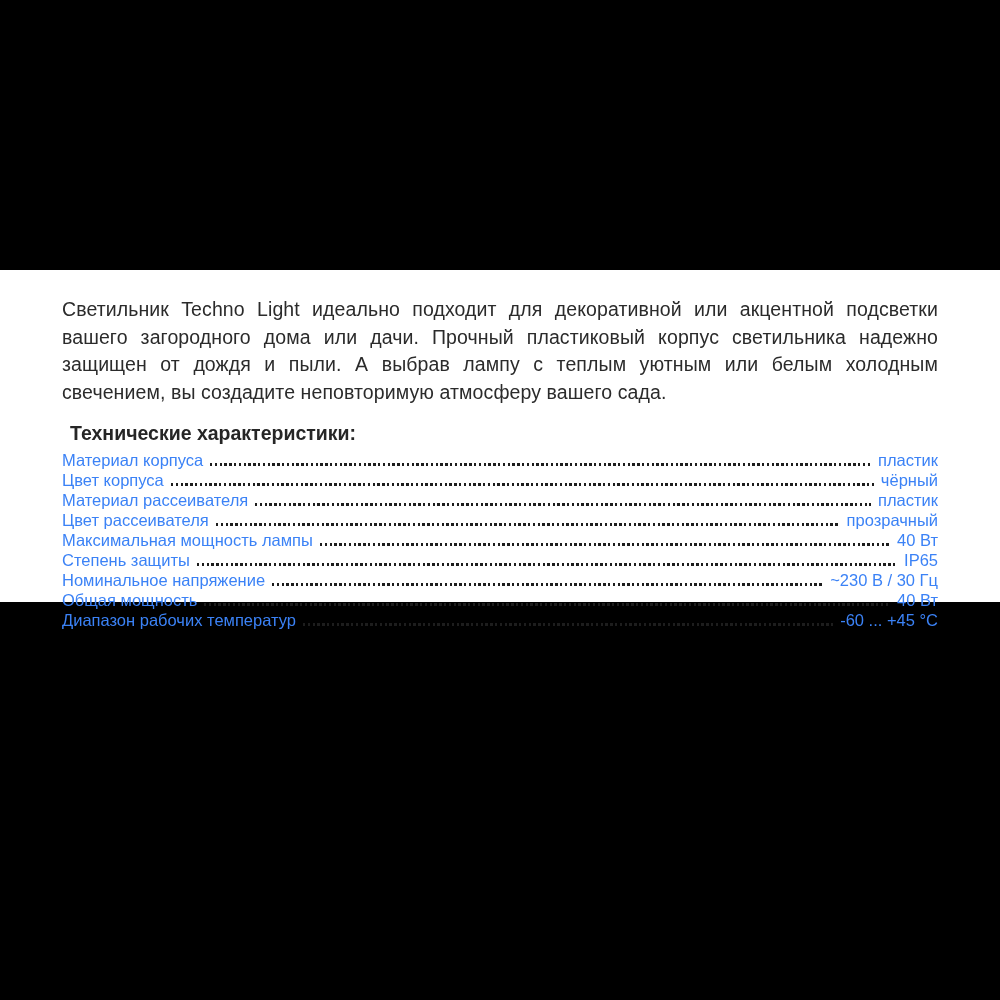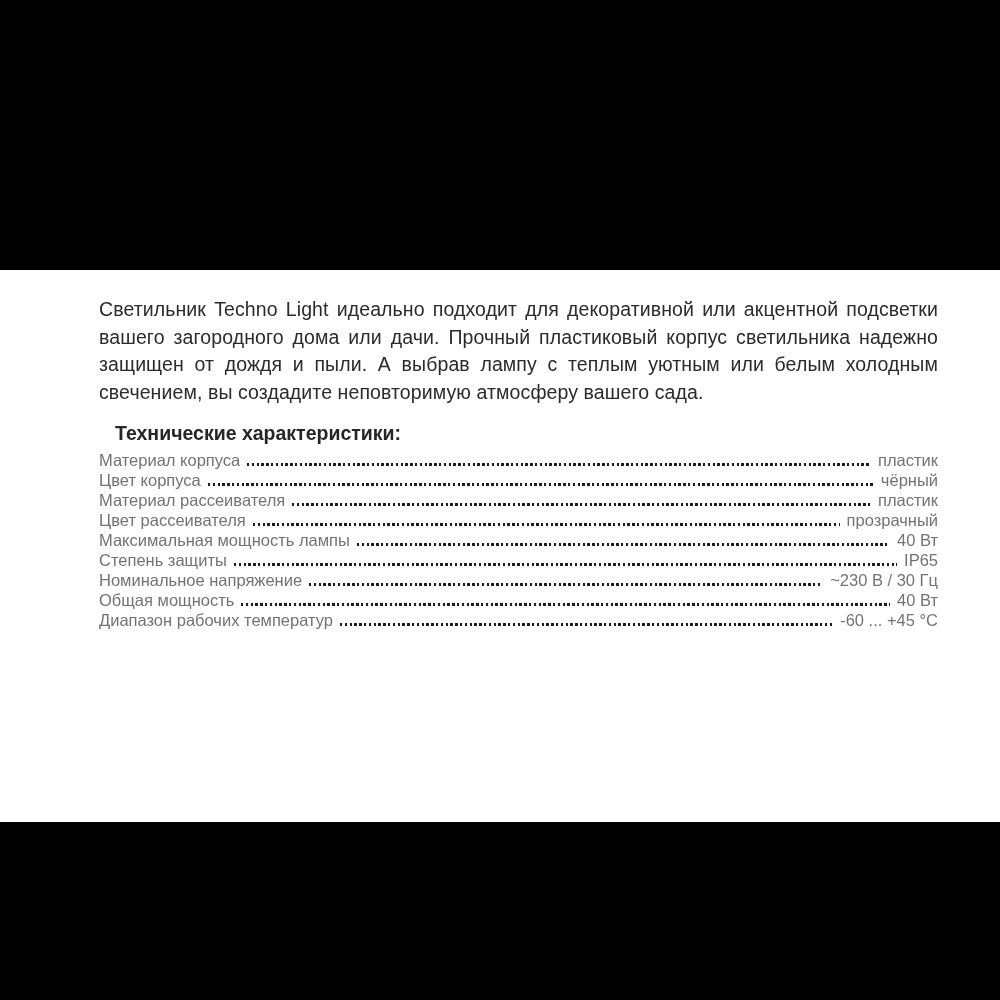--- a/index.html
+++ b/index.html
@@ -17,52 +17,52 @@
   .stage {
     position: absolute;
     inset: 0;
     background: #000000;
   }
   .panel {
     position: absolute;
     left: 0;
     top: 270px;
     width: 1000px;
-    height: 552px;
+    height: 332px;
     background: #ffffff;
     box-sizing: border-box;
-    padding: 26px 62px 0 99px;
+    padding: 26px 62px 0 62px;
     color: #282828;
   }
   .desc {
     margin: 0;
     font-size: 19.5px;
     line-height: 27.5px;
     letter-spacing: 0.1px;
     text-align: justify;
     text-justify: inter-word;
     color: #2b2b2b;
   }
   .specs-title {
-    margin: 16px 0 6px 16px;
+    margin: 16px 0 6px 8px;
     font-size: 19.5px;
     line-height: 22px;
     font-weight: 700;
     color: #262626;
   }
   .specs {
     display: block;
   }
   .spec-row {
     display: flex;
     align-items: flex-start;
     height: 20px;
     font-size: 16.5px;
     line-height: 20px;
-    color: #737373;
+    color: #3b82f6;
   }
   .spec-label {
     white-space: nowrap;
     flex: 0 0 auto;
   }
   .spec-value {
     white-space: nowrap;
     flex: 0 0 auto;
   }
   .leader {

